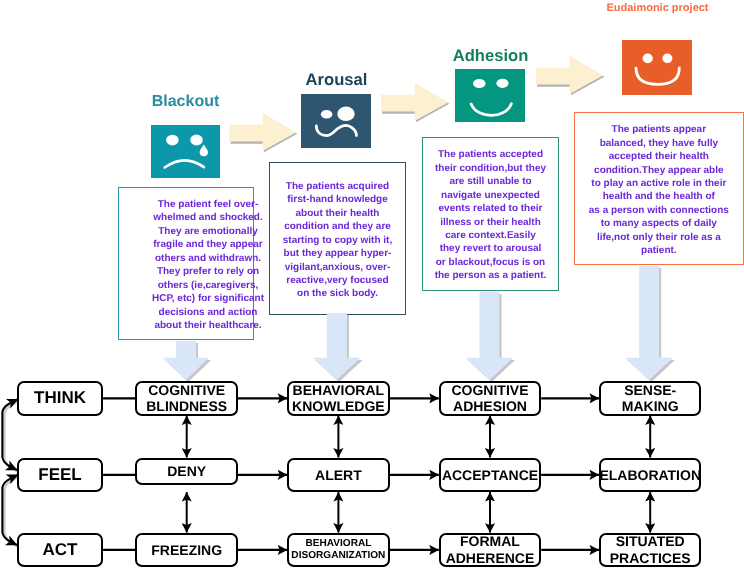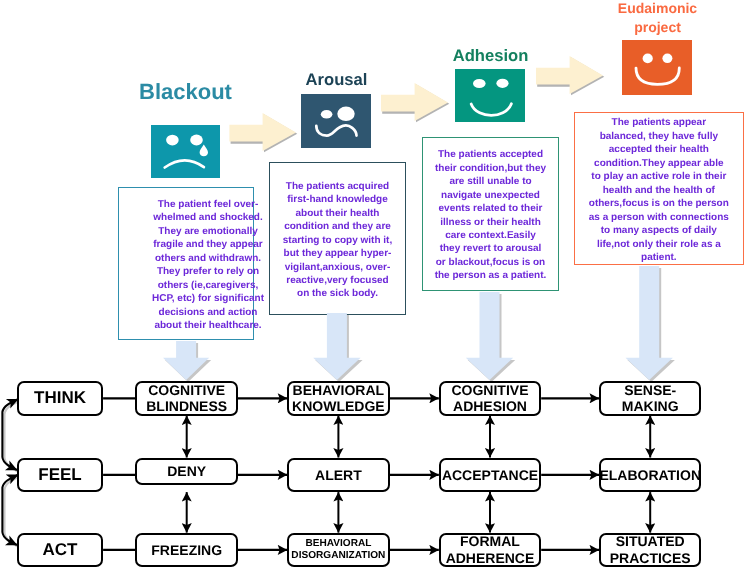--- a/index.html
+++ b/index.html
@@ -66,24 +66,24 @@
   <path d="M16.2,35.0 C19.2,43.3 29.0,46.4 36.2,46.4 C43.5,46.4 53.3,43.2 56.4,34.8" stroke="#fff" stroke-width="2.8" fill="none" stroke-linecap="round"></path>
 </svg>
 
 <svg class="face-icon" style="left:622px;top:40px;width:70px;height:55px" viewBox="0 0 70 55">
   <rect x="0" y="0" width="70" height="55" fill="#e85e28"></rect>
   <ellipse cx="25.7" cy="18.4" rx="5.1" ry="4.85" fill="#fff"></ellipse>
   <ellipse cx="45.4" cy="18.3" rx="5.0" ry="4.75" fill="#fff"></ellipse>
   <path d="M14.0,28.1 C14.0,40.9 23.6,44.35 35.3,44.35 C47.2,44.35 57.3,40.7 57.3,27.9" stroke="#fff" stroke-width="2.8" fill="none" stroke-linecap="round"></path>
 </svg>
 
-<div class="stage-title" style="left:125px;top:82px;width:121px;font-size:22px;line-height:19px;color:#2b8ba4;">Blackout</div>
+<div class="stage-title" style="left:125px;top:92px;width:121px;font-size:16px;line-height:19px;color:#2b8ba4;">Blackout</div>
 <div class="stage-title" style="left:276px;top:69.5px;width:121px;font-size:16.6px;line-height:19px;color:#1d4356;">Arousal</div>
 <div class="stage-title" style="left:430px;top:45.5px;width:121px;font-size:16.6px;line-height:19px;color:#14805f;">Adhesion</div>
-<div class="stage-title" style="left:597px;top:-1.5px;width:121px;font-size:14px;line-height:19px;color:#fa6a41;">Eudaimonic project</div>
+<div class="stage-title" style="left:597px;top:-1.5px;width:121px;font-size:11px;line-height:19px;color:#fa6a41;">Eudaimonic project</div>
 
 <div class="info-box" style="left:118px;top:186.5px;width:136px;height:153.5px;border:1.7px solid #2e8fae;padding-left:44px;">
     <div>The patient feel over-</div>
     <div>whelmed and shocked.</div>
     <div>They are emotionally</div>
     <div>fragile and they appear</div>
     <div>others and withdrawn.</div>
     <div>They prefer to rely on</div>
     <div>others (ie,caregivers,</div>
     <div>HCP, etc) for significant</div>
@@ -113,21 +113,20 @@
     <div>or blackout,focus is on</div>
     <div>the person as a patient.</div>
   </div>
 <div class="info-box" style="left:573.7px;top:111.8px;width:170.3px;height:153.3px;border:1.8px solid #fb6f45;">
     <div>The patients appear</div>
     <div>balanced, they have fully</div>
     <div>accepted their health</div>
     <div>condition.They appear able</div>
     <div>to play an active role in their</div>
     <div>health and the health of</div>
-    <div>others,focus is on the person</div>
     <div>as a person with connections</div>
     <div>to many aspects of daily</div>
     <div>life,not only their role as a</div>
     <div>patient.</div>
   </div>
 
 <svg class="svgfull">
   <g>
     <polygon points="178.1,343 198.1,343 198.1,360 211.2,360 188.1,382 165,360 178.1,360" fill="#c6c6c6"></polygon>
     <polygon points="176.1,341 196.1,341 196.1,357.8 209.2,357.8 186.1,380 163,357.8 176.1,357.8" fill="#d8e6f8"></polygon>

